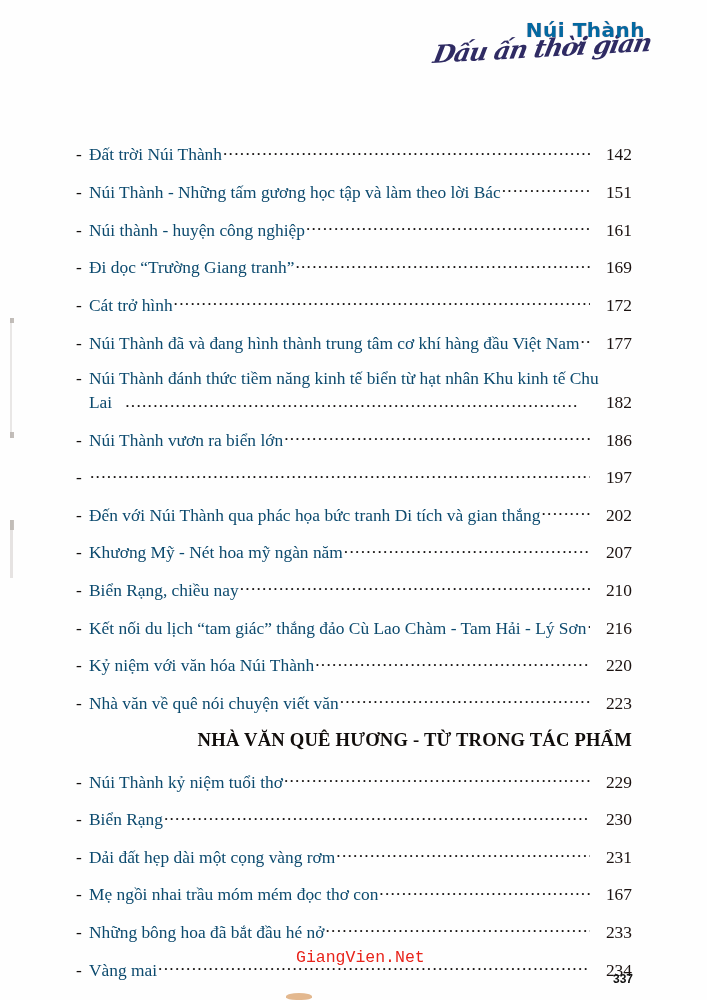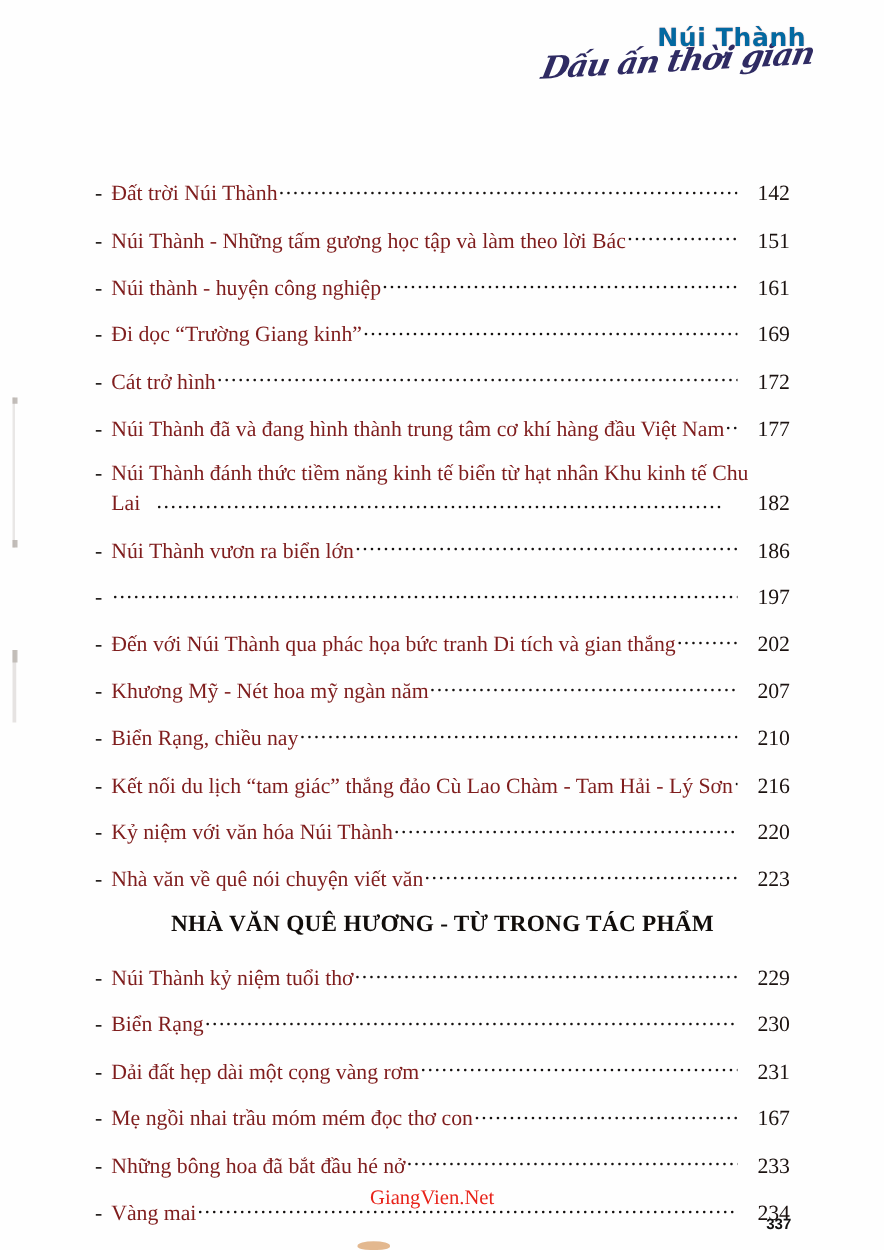--- a/index.html
+++ b/index.html
@@ -86,21 +86,21 @@
     margin-bottom: 16.1px;
     white-space: nowrap;
   }
   .toc-entry .dash {
     flex: 0 0 auto;
     width: 13px;
     color: #14100e;
   }
   .toc-entry .title {
     flex: 0 0 auto;
-    color: #7f1d1d;
+    color: #0c4a6e;
   }
   .toc-entry .leader {
     flex: 1 1 auto;
     overflow: hidden;
     height: 1em;
     margin: 0 1px;
     position: relative;
   }
   .toc-entry .leader::before {
     content: "............................................................"
@@ -128,43 +128,43 @@
     white-space: normal;
     margin-bottom: 16.1px;
   }
   .toc-entry.wrapped .line-a {
     display: flex;
     align-items: baseline;
   }
   .toc-entry.wrapped .line-a .title { white-space: normal; }
   .toc-entry.wrapped .line-b {
     display: flex;
-    align-items: center;
+    align-items: flex-end;
     padding-left: 13px;
     margin-top: 5px;
     gap: 12px;
   }
 
   
   .section-heading {
-    text-align: center;
+    text-align: right;
     font-weight: 700;
     font-size: 18.6px;
     letter-spacing: .2px;
     color: #110d0b;
     margin: 6px 0 19px 0;
     white-space: nowrap;
   }
 
   
   .watermark {
     position: absolute;
     left: 296px;
     top: 948px;
-    font-family: Liberation Serif, serif;
+    font-family: Liberation Mono, monospace;
     font-size: 16.5px;
     color: #e8231a;
     white-space: nowrap;
   }
   .folio {
     position: absolute;
     right: 74px;
     top: 972px;
     font-family: "Liberation Sans", "DejaVu Sans", sans-serif;
     font-weight: 700;
@@ -213,21 +213,21 @@
           <span class="pageno">151</span>
         </div>
         <div class="toc-entry">
           <span class="dash">-</span>
           <span class="title">Núi thành - huyện công nghiệp</span>
           <span class="leader"></span>
           <span class="pageno">161</span>
         </div>
         <div class="toc-entry">
           <span class="dash">-</span>
-          <span class="title">Đi dọc “Trường Giang kinh”</span>
+          <span class="title">Đi dọc “Trường Giang tranh”</span>
           <span class="leader"></span>
           <span class="pageno">169</span>
         </div>
         <div class="toc-entry">
           <span class="dash">-</span>
           <span class="title">Cát trở hình</span>
           <span class="leader"></span>
           <span class="pageno">172</span>
         </div>
         <div class="toc-entry">

